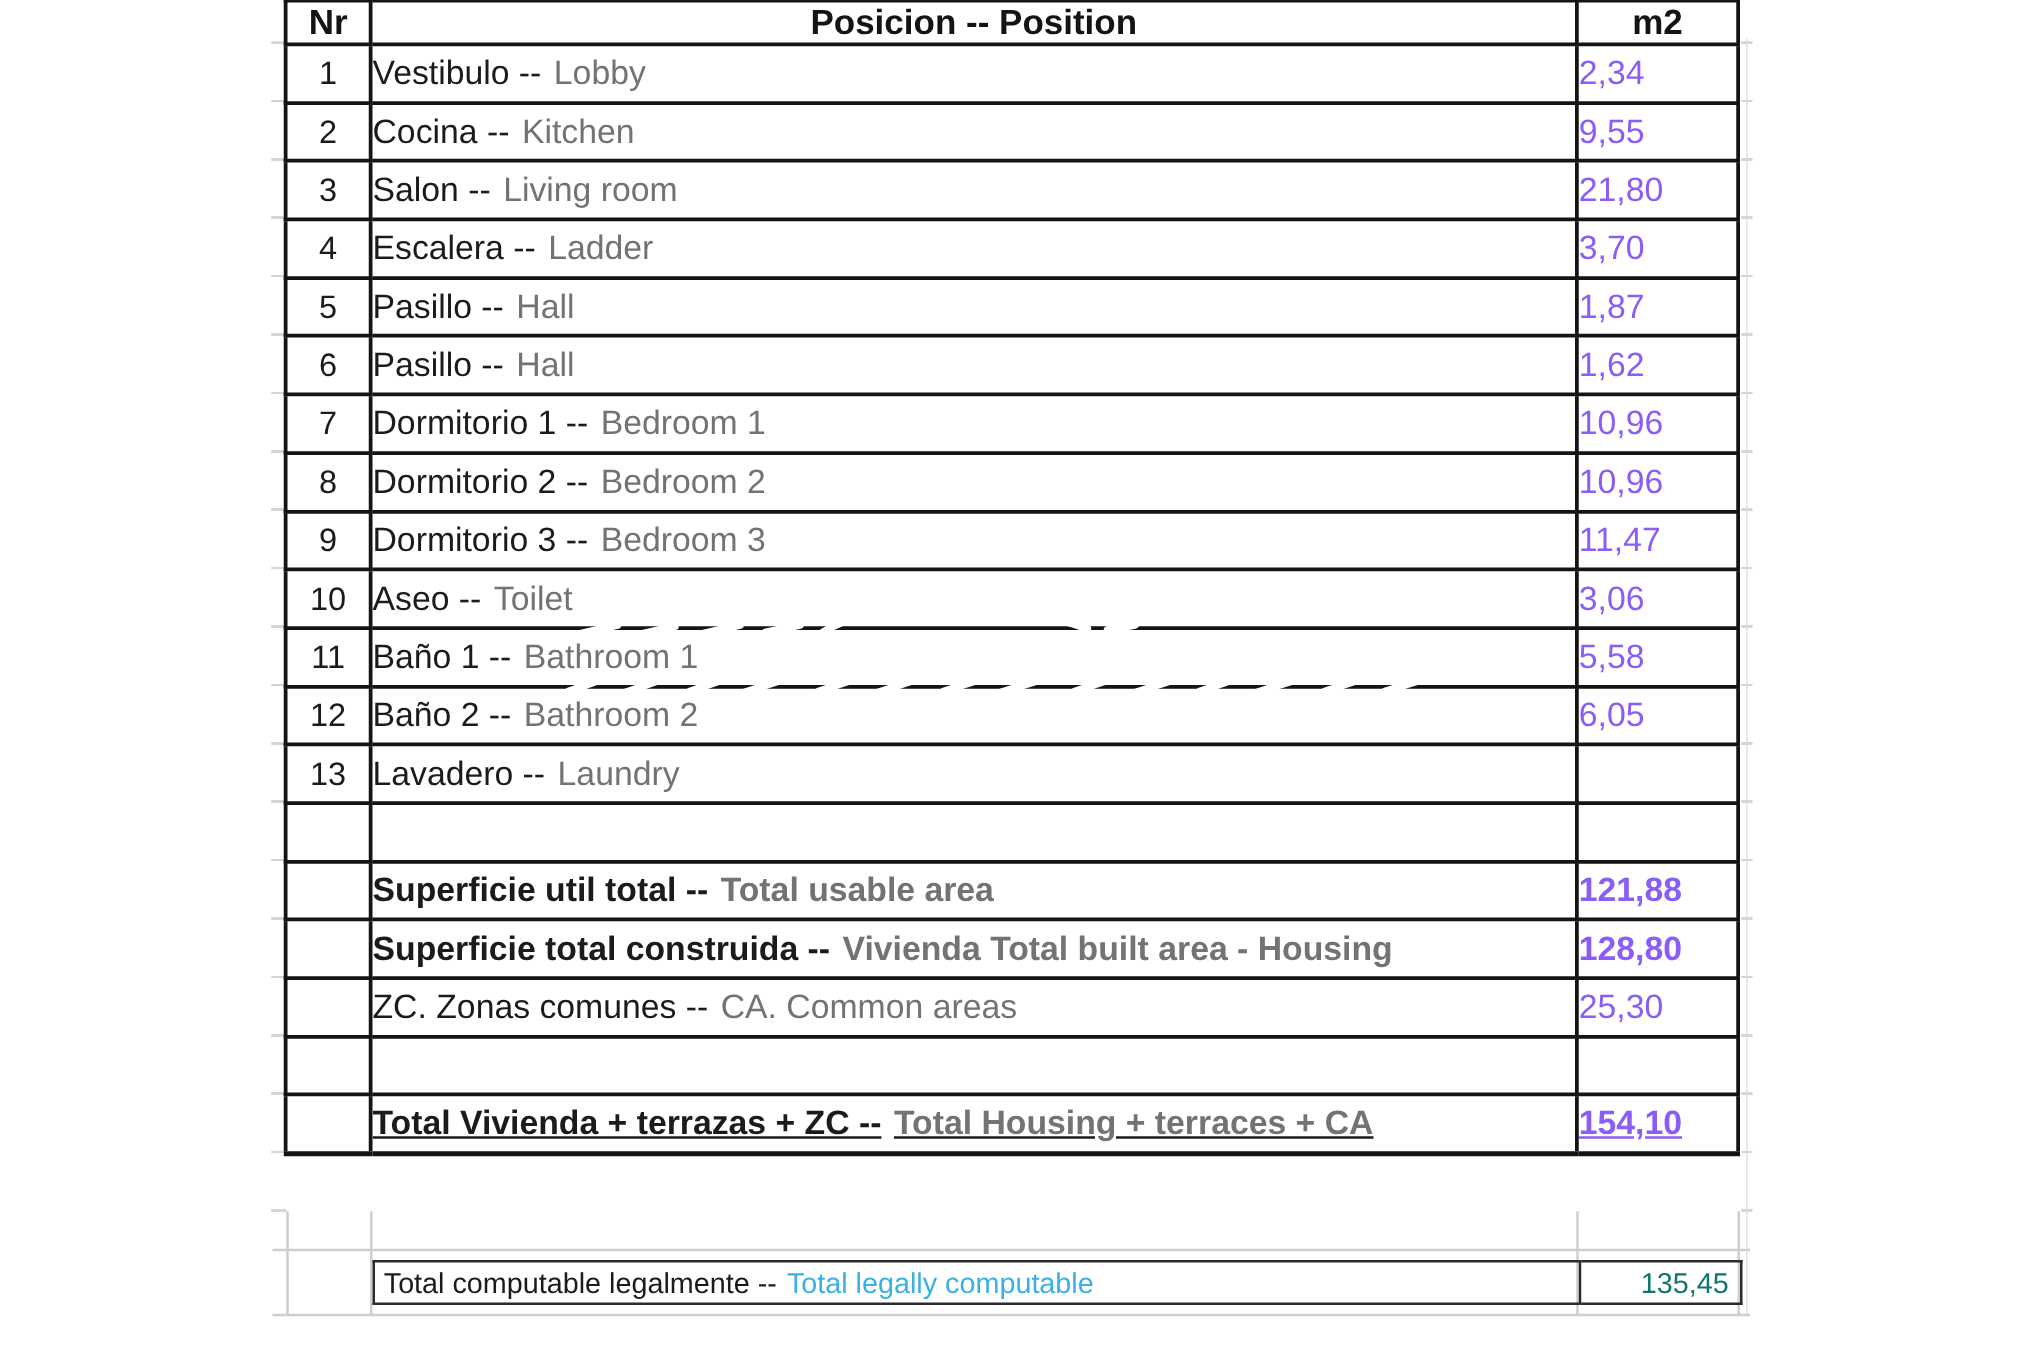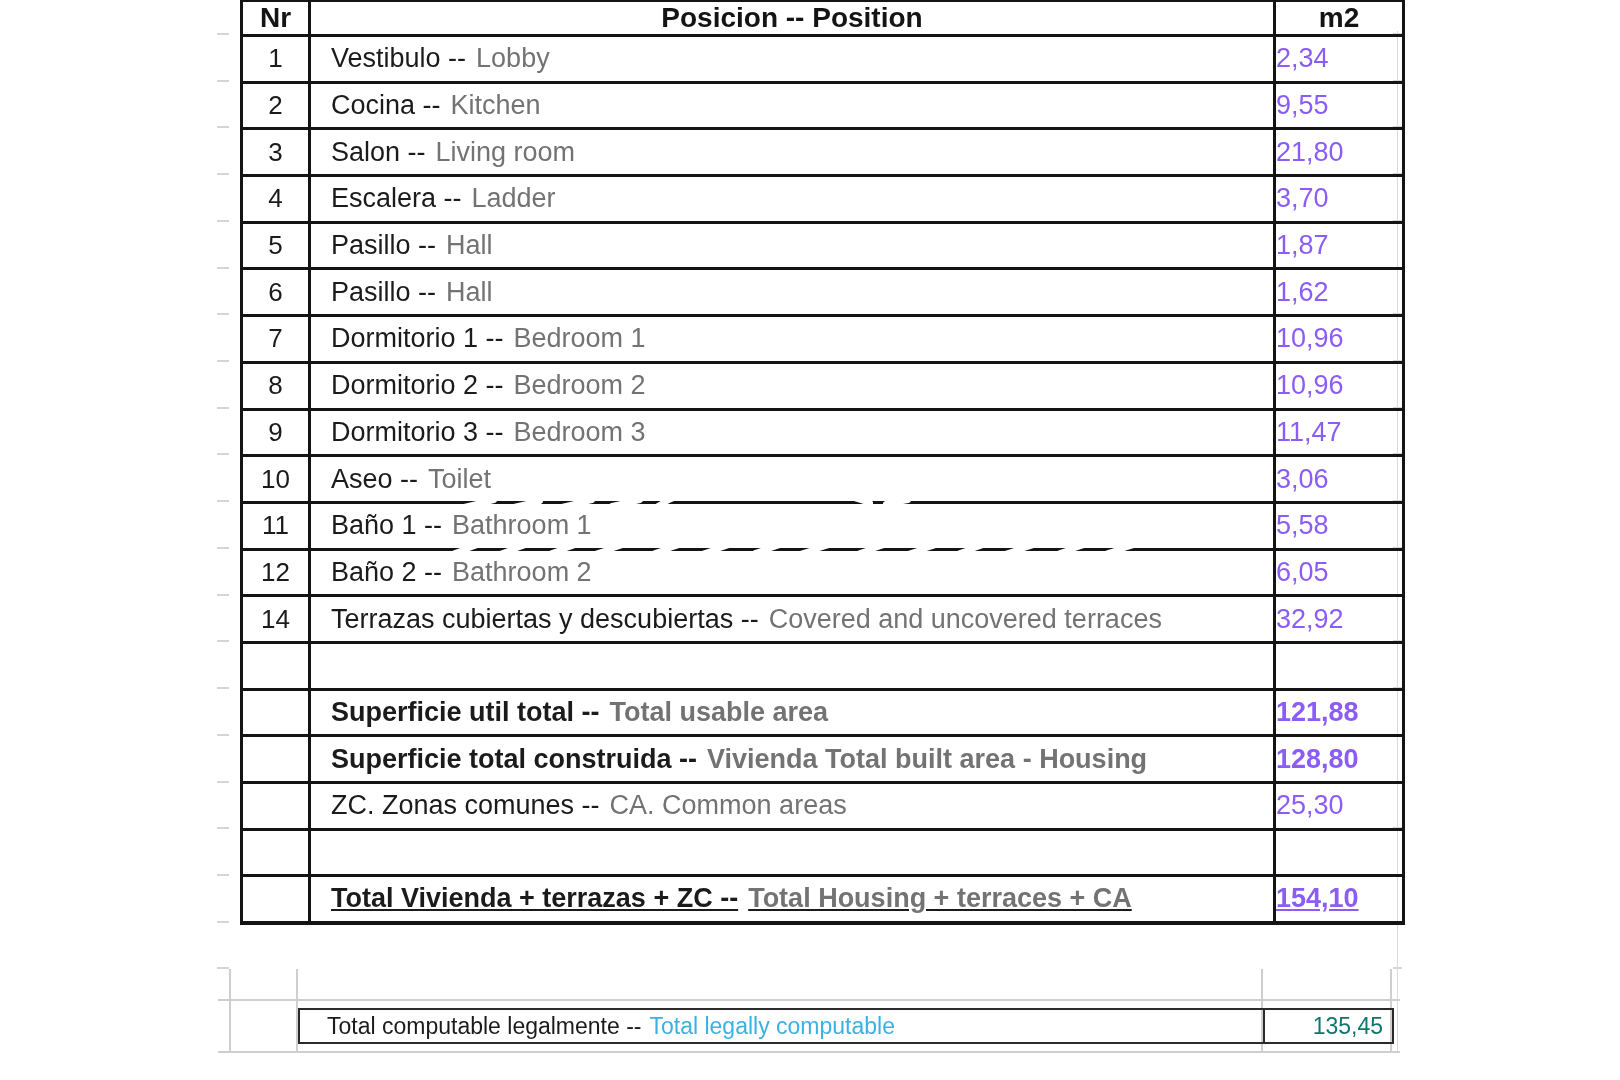--- a/index.html
+++ b/index.html
@@ -2,33 +2,33 @@
 <html><head>
 <meta charset="utf-8">
 <style>
   html,body{margin:0;padding:0;background:#fff;}
   .page{
     position:relative;width:1620px;height:1080px;background:#ffffff;
     font-family:"Liberation Sans",sans-serif;overflow:hidden;color:#1b1b1b;
   }
   
   table.main{
-    position:absolute;left:240px;top:-1px;
+    position:absolute;left:227px;top:-1px;
     border-collapse:collapse;table-layout:fixed;width:1162px;
   }
   table.main th,table.main td{
     border:3px solid #141414;overflow:hidden;white-space:nowrap;
     padding:0;vertical-align:middle;
   }
   table.main thead tr{height:34px;}
   table.main tbody tr{height:46.7px;}
   th.h-nr,th.h-m2,th.h-pos{font-size:28px;font-weight:bold;text-align:center;color:#141414;}
   td.nr{font-size:26px;text-align:center;color:#1b1b1b;}
   td.pos{font-size:27px;text-align:left;padding-left:7px;}
-  td.pos .es{color:#1b1b1b;padding-left:20px;}
+  td.pos .es{color:#1b1b1b;}
   td.pos .en{color:#737373;margin-left:10px;}
   td.m2{font-size:27px;text-align:left;padding-right:9px;color:#8b5cf6;}
   tr.bold td.pos .es,tr.bold td.pos .en,tr.bold td.m2{font-weight:bold;}
   tr.grand td{border-bottom-width:4px;text-decoration:underline;}
   
   table.footer{
     position:absolute;left:298px;top:1008px;
     border-collapse:collapse;table-layout:fixed;width:1094px;
   }
   table.footer td{
@@ -141,23 +141,23 @@
         <td class="nr">11</td>
         <td class="pos"><span class="es">Baño 1 --</span><span class="en">Bathroom 1</span></td>
         <td class="m2">5,58</td>
       </tr>
       <tr>
         <td class="nr">12</td>
         <td class="pos"><span class="es">Baño 2 --</span><span class="en">Bathroom 2</span></td>
         <td class="m2">6,05</td>
       </tr>
       <tr>
-        <td class="nr">14</td>
-        <td class="pos"><span class="es">Terrazas cubiertas y descubiertas --</span><span class="en">Covered and uncovered terraces</span></td>
-        <td class="m2">32,92</td>
+        <td class="nr">13</td>
+        <td class="pos"><span class="es">Lavadero --</span><span class="en">Laundry</span></td>
+        <td class="m2"></td>
       </tr>
 
       <tr>
         <td class="nr"></td>
         <td class="pos"></td>
         <td class="m2"></td>
       </tr>
 
       <tr class="bold">
         <td class="nr"></td>

